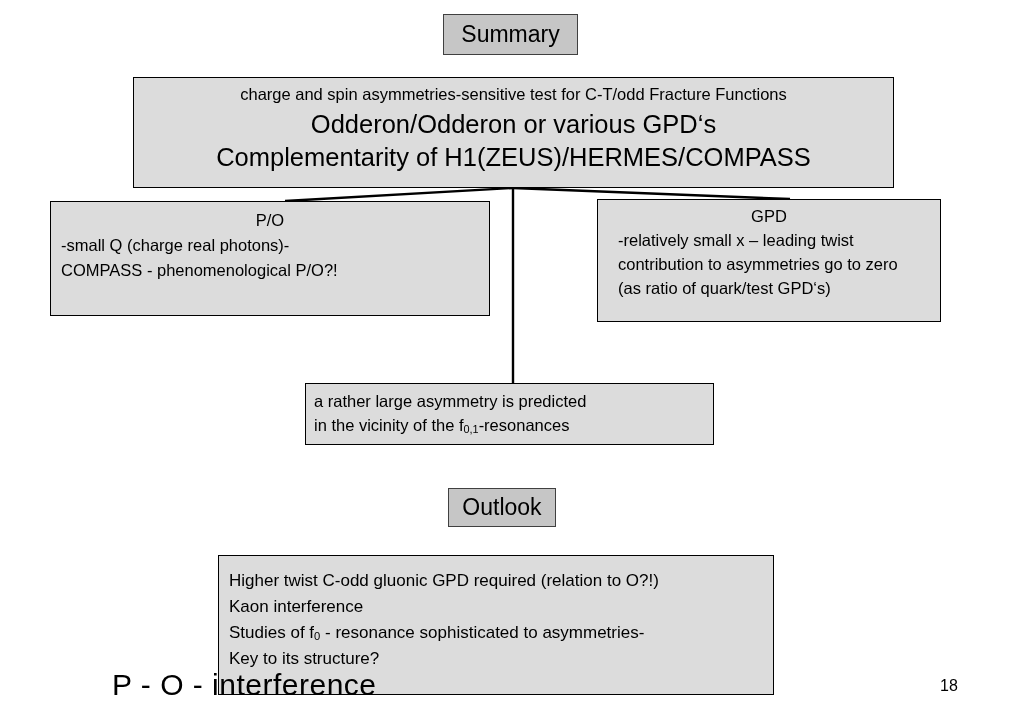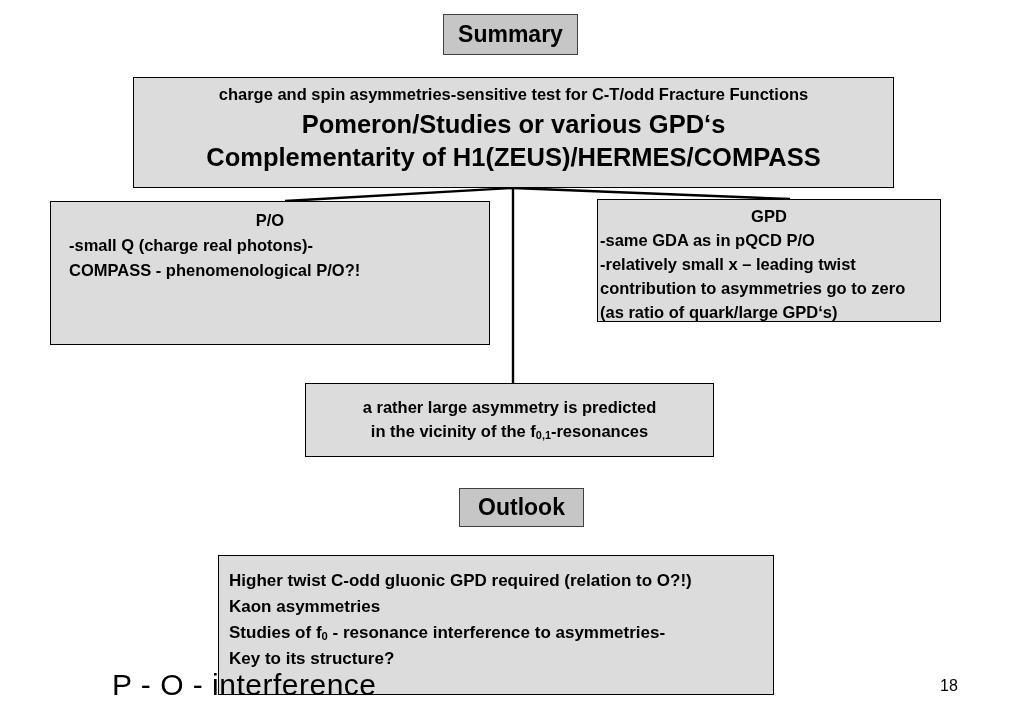--- a/index.html
+++ b/index.html
@@ -35,21 +35,20 @@
   }
   .hdr-box .line {
     font-size: 23px;
     line-height: 1.05;
     text-align: center;
     white-space: nowrap;
   }
 
   .line {
     white-space: nowrap;
-    font-weight: bold;
   }
 
   
   #summary-box {
     left: 443px; top: 14px; width: 135px; height: 41px;
   }
 
   
   #main-box {
     left: 133px; top: 77px; width: 761px; height: 111px;
@@ -64,67 +63,67 @@
     margin-bottom: 3px;
   }
   #main-box .big {
     font-size: 25.5px;
     line-height: 1.32;
     text-align: center;
   }
 
   
   #po-box {
-    left: 50px; top: 201px; width: 440px; height: 144px;
-    padding: 6px 18px;
+    left: 50px; top: 201px; width: 440px; height: 115px;
+    padding: 6px 10px;
     justify-content: flex-start;
   }
   #po-box .title {
     font-size: 16.5px;
     text-align: center;
     line-height: 1.5;
   }
   #po-box .item {
     font-size: 16.5px;
     text-align: left;
     line-height: 1.5;
   }
 
   
   #gpd-box {
     left: 597px; top: 199px; width: 344px; height: 123px;
-    padding: 5px 2px;
+    padding: 5px 20px;
     justify-content: flex-start;
   }
   #gpd-box .title {
     font-size: 16.5px;
     text-align: center;
     line-height: 1.45;
   }
   #gpd-box .item {
     font-size: 16.5px;
     text-align: left;
     line-height: 1.45;
   }
 
   
   #asym-box {
-    left: 305px; top: 383px; width: 409px; height: 74px;
+    left: 305px; top: 383px; width: 409px; height: 62px;
     padding: 16px 8px;
-    align-items: center;
+    align-items: flex-start;
   }
   #asym-box .item {
     font-size: 16.5px;
     text-align: center;
     line-height: 1.45;
   }
 
   
   #outlook-box {
-    left: 459px; top: 488px; width: 125px; height: 39px;
+    left: 448px; top: 488px; width: 108px; height: 39px;
   }
 
   
   #outlook-content-box {
     left: 218px; top: 555px; width: 556px; height: 140px;
     padding: 12px 10px;
     justify-content: flex-start;
   }
   #outlook-content-box .item {
     font-size: 17px;
@@ -174,54 +173,53 @@
 
     <line x1="513" y1="188" x2="513" y2="383" stroke="#000000" stroke-width="2.4"></line>
   </svg>
 
   <div class="box hdr-box" id="summary-box">
     <div class="line">Summary</div>
   </div>
 
   <div class="box" id="main-box">
     <div class="sub line">charge and spin asymmetries-sensitive test for C-T/odd Fracture Functions</div>
-    <div class="big line">Pomeron/Studies or various GPD‘s</div>
+    <div class="big line">Odderon/Odderon or various GPD‘s</div>
     <div class="big line">Complementarity of H1(ZEUS)/HERMES/COMPASS</div>
   </div>
 
   <div class="box" id="po-box">
     <div class="title line">P/O</div>
     <div class="item line">-small Q (charge real photons)-</div>
     <div class="item line">COMPASS - phenomenological P/O?!</div>
   </div>
 
   <div class="box" id="gpd-box">
     <div class="title line">GPD</div>
-    <div class="item line">-same GDA as in pQCD P/O</div>
     <div class="item line">-relatively small x – leading twist</div>
     <div class="item line"> contribution to asymmetries go to zero</div>
-    <div class="item line">(as ratio of quark/large GPD‘s)</div>
+    <div class="item line">(as ratio of quark/test GPD‘s)</div>
   </div>
 
   <div class="box" id="asym-box">
     <div class="item line">a rather large asymmetry is predicted</div>
     <div class="item line">
       <span>in the vicinity of the f</span><sub>0,1</sub><span>-resonances</span>
     </div>
   </div>
 
   <div class="box hdr-box" id="outlook-box">
     <div class="line">Outlook</div>
   </div>
 
   <div class="box" id="outlook-content-box">
     <div class="item line">Higher twist C-odd gluonic GPD required (relation to O?!)</div>
-    <div class="item line">Kaon asymmetries</div>
+    <div class="item line">Kaon interference</div>
     <div class="item line">
-      <span>Studies of   f</span><sub>0</sub><span> - resonance interference to asymmetries-</span>
+      <span>Studies of   f</span><sub>0</sub><span> - resonance sophisticated to asymmetries-</span>
     </div>
     <div class="item line">Key to its structure?</div>
   </div>
 
   <div id="footer-title">P - O - interference</div>
   <div id="page-number">18</div>
 
 </div>
 
 </body></html>

